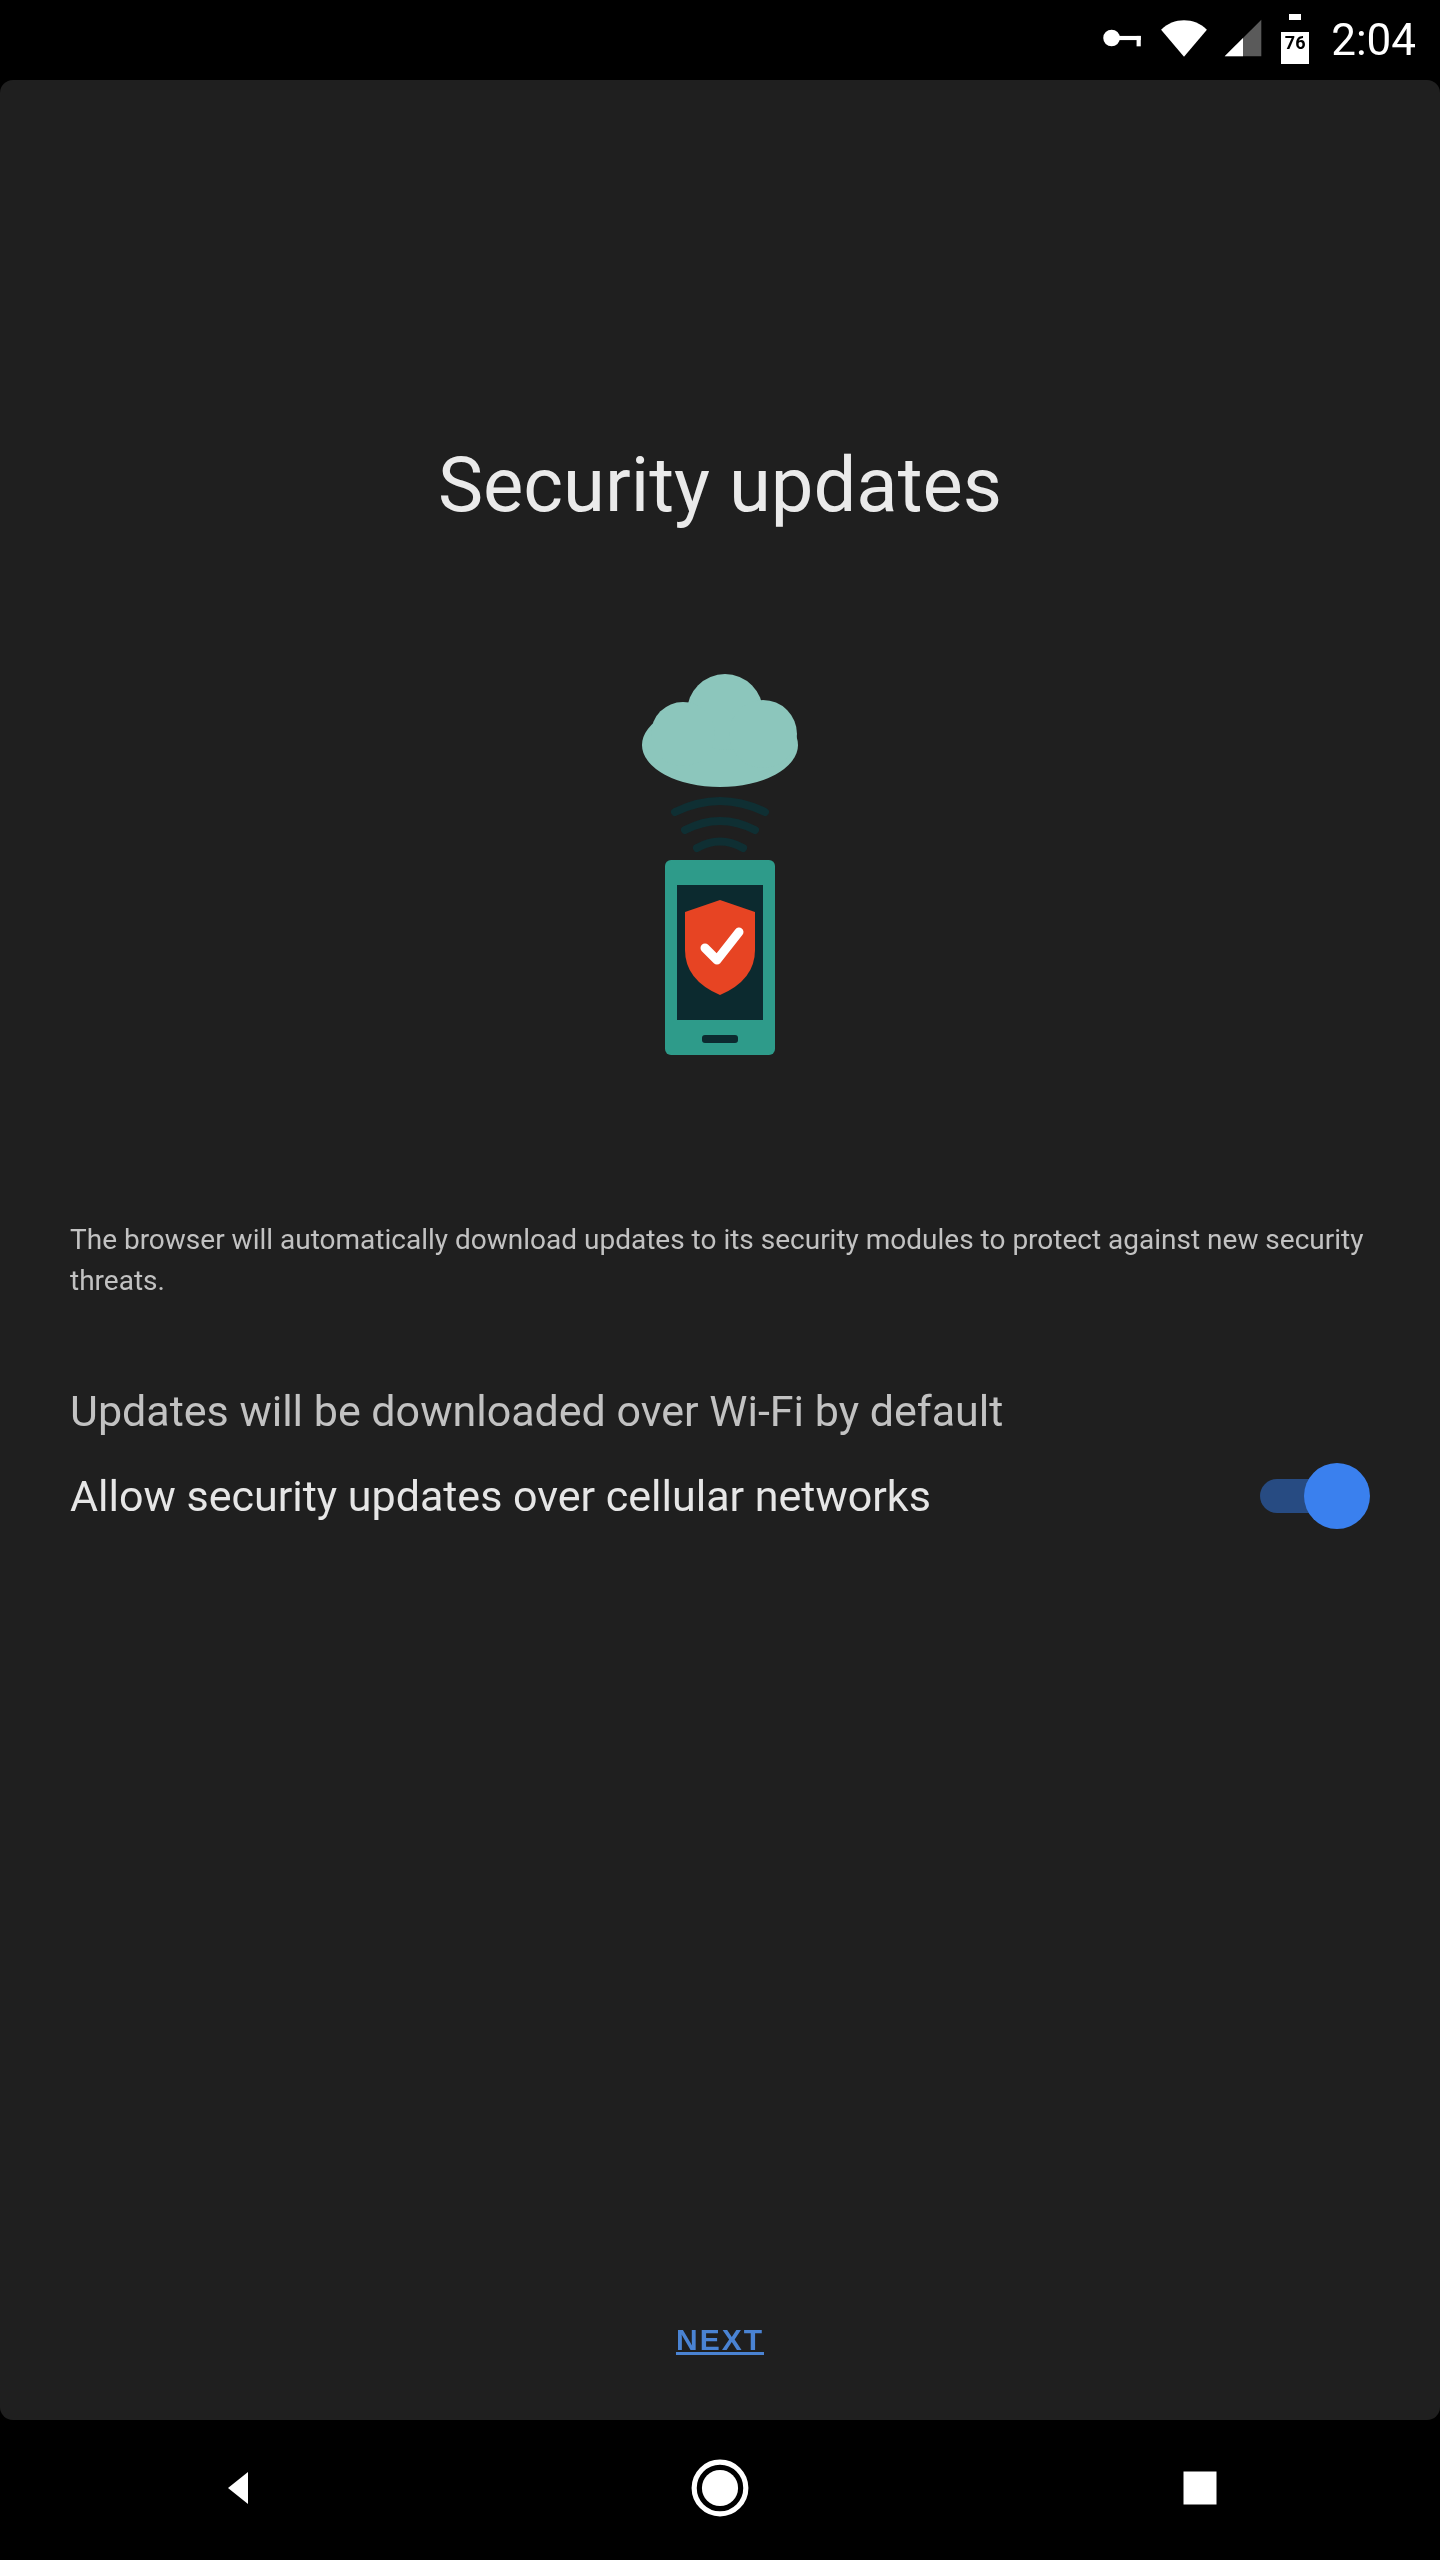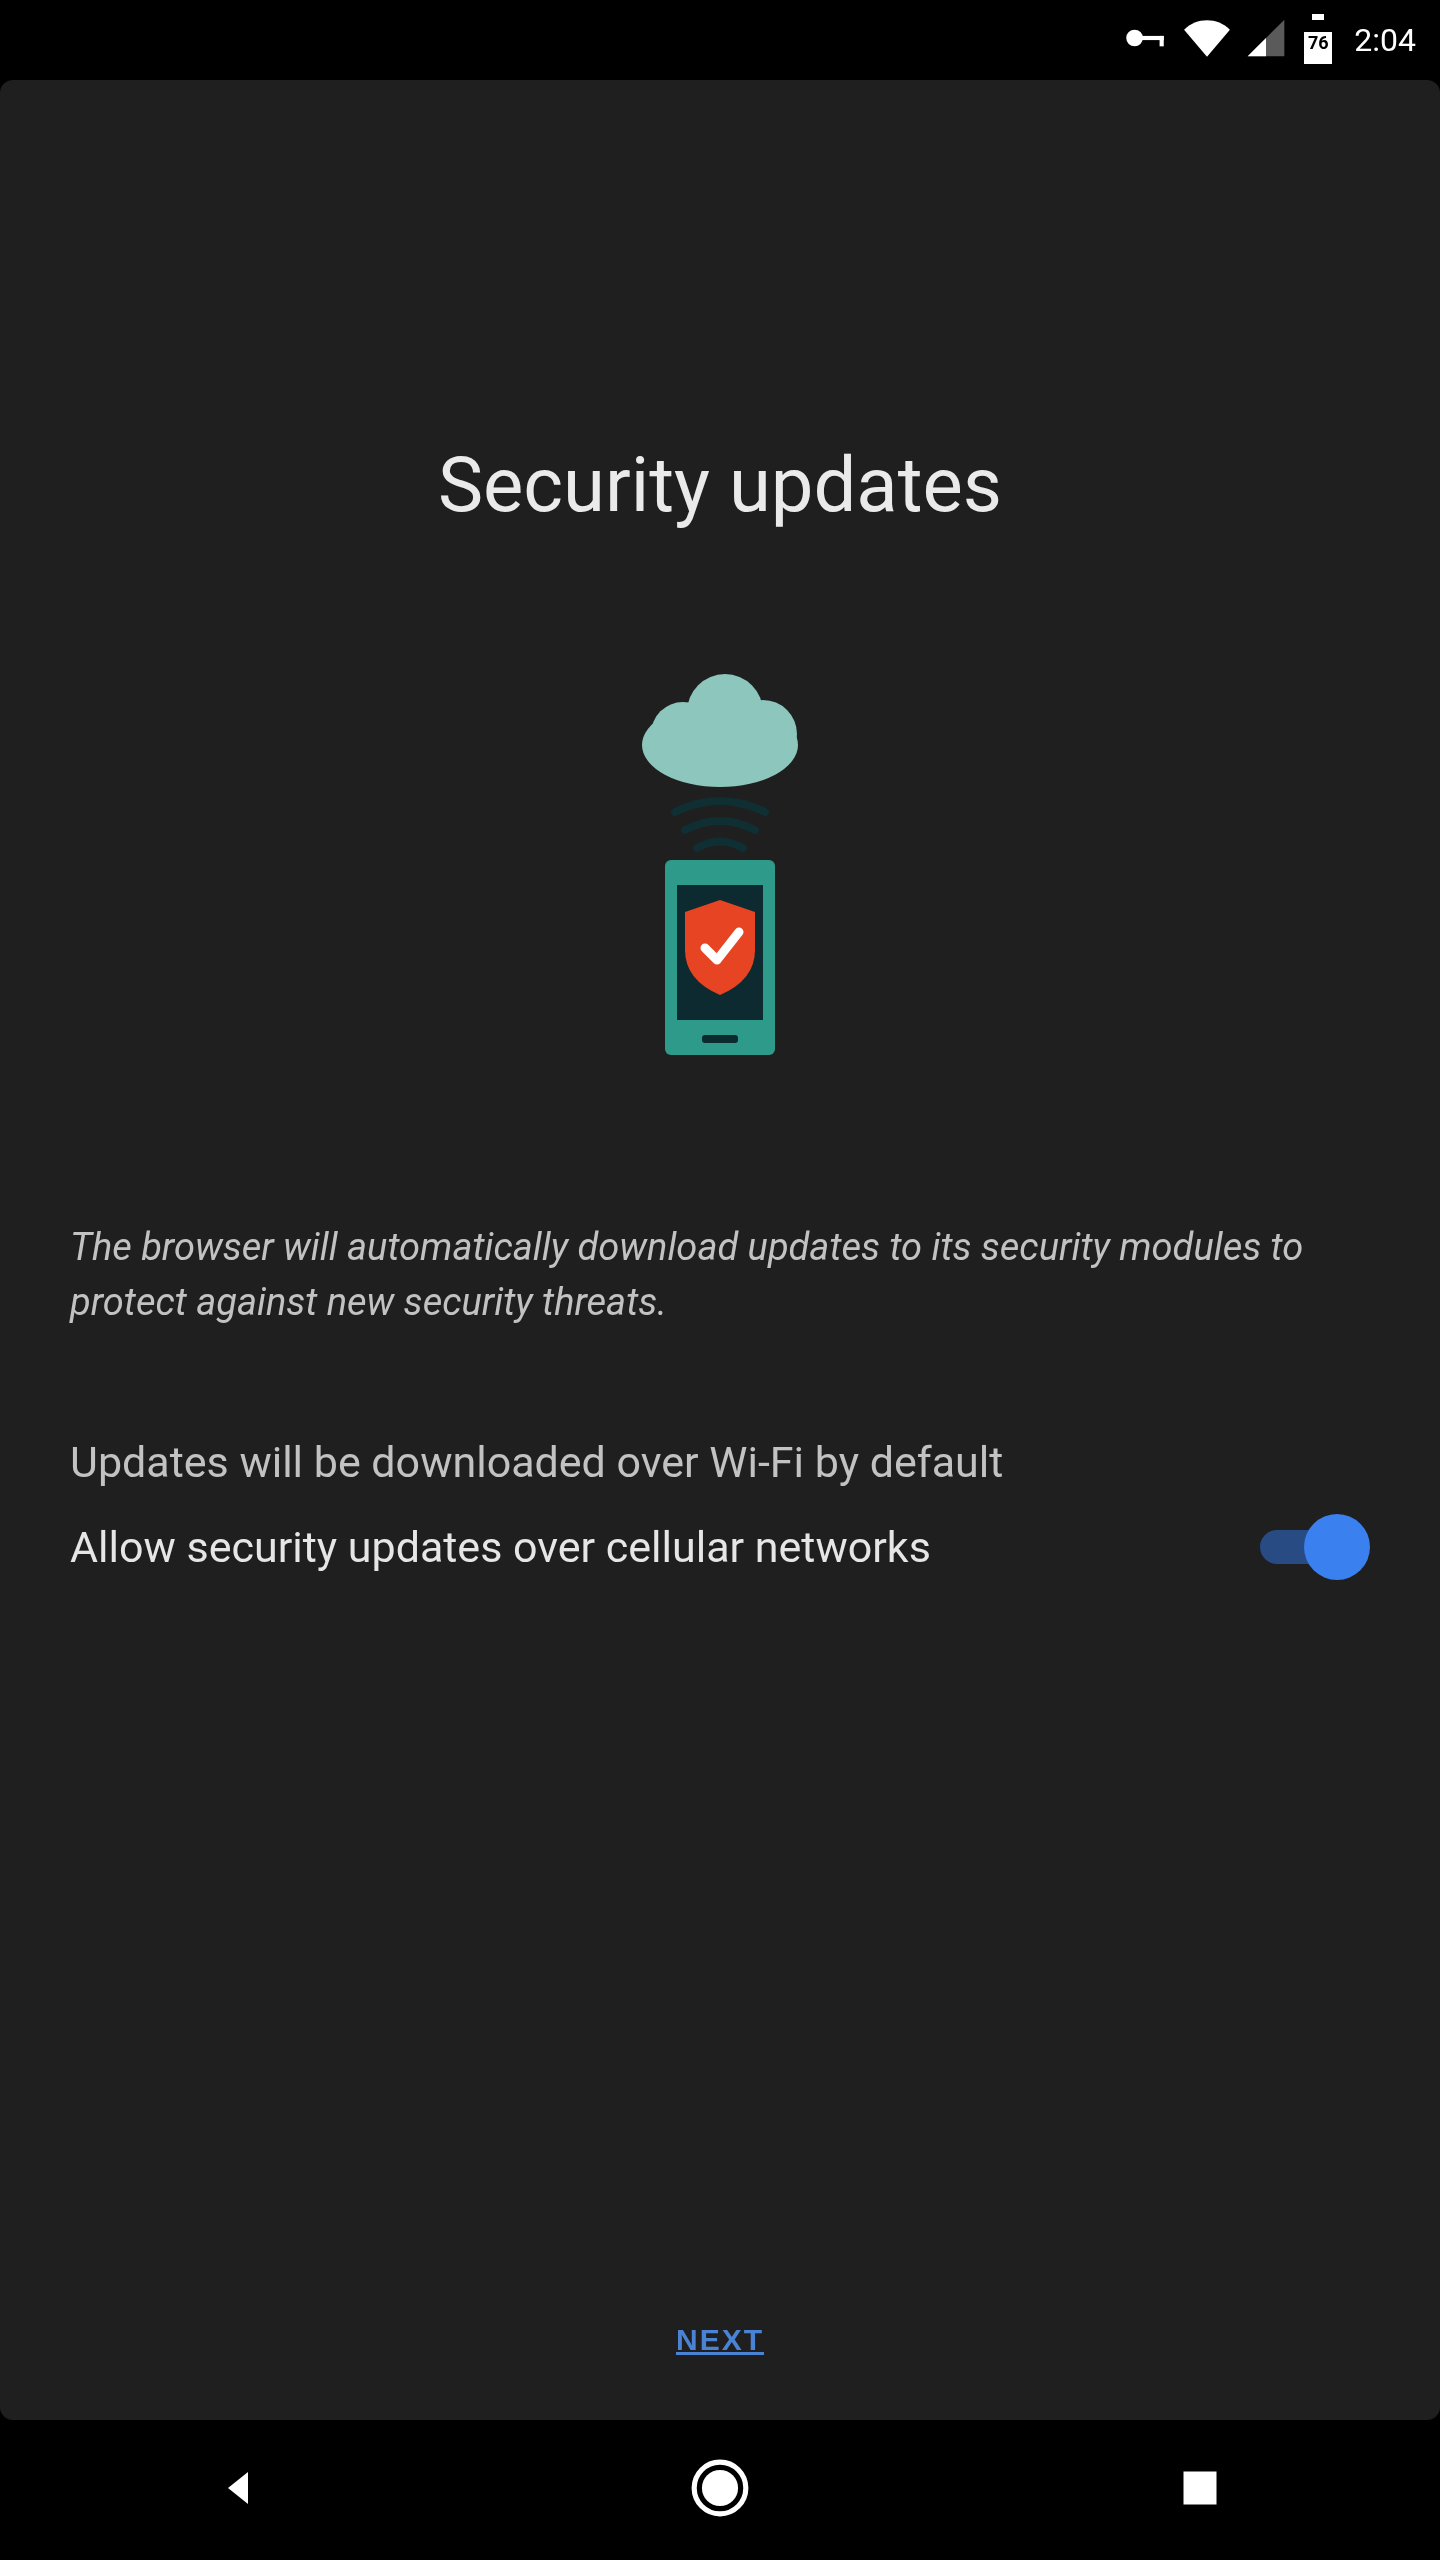--- a/index.html
+++ b/index.html
@@ -15,21 +15,21 @@
     .status-bar {
       height: 80px;
       background: #000;
       display: flex;
       align-items: center;
       justify-content: flex-end;
       padding: 0 24px;
       gap: 12px;
     }
     .status-icons { display: flex; align-items: center; gap: 12px; }
-    .status-time { font-size: 32px; font-weight: 400; color: #fff; margin-left: 6px; }
+    .status-time { font-size: 44px; font-weight: 400; color: #fff; margin-left: 6px; }
     .status-battery-pct { font-size: 18px; font-weight: 700; color: #000; }
     
     .screen {
       flex: 1;
       background: #1f1f1f;
       display: flex;
       flex-direction: column;
       border-radius: 13px;
     }
     .content {
@@ -45,25 +45,24 @@
       color: #eaeaea;
       margin-top: 360px;
     }
     .illustration {
       display: flex;
       justify-content: center;
       margin-top: 130px;
       margin-bottom: 160px;
     }
     .desc {
-      font-size: 38px;
+      font-size: 28px;
       line-height: 1.45;
       color: #c2c2c2;
-      margin-bottom: 102px;
-      font-style: italic;
+      margin-bottom: 80px;
     }
     .wifi-note {
       font-size: 43px;
       line-height: 1.4;
       color: #c2c2c2;
       margin-bottom: 20px;
     }
     .toggle-row {
       display: flex;
       align-items: center;

